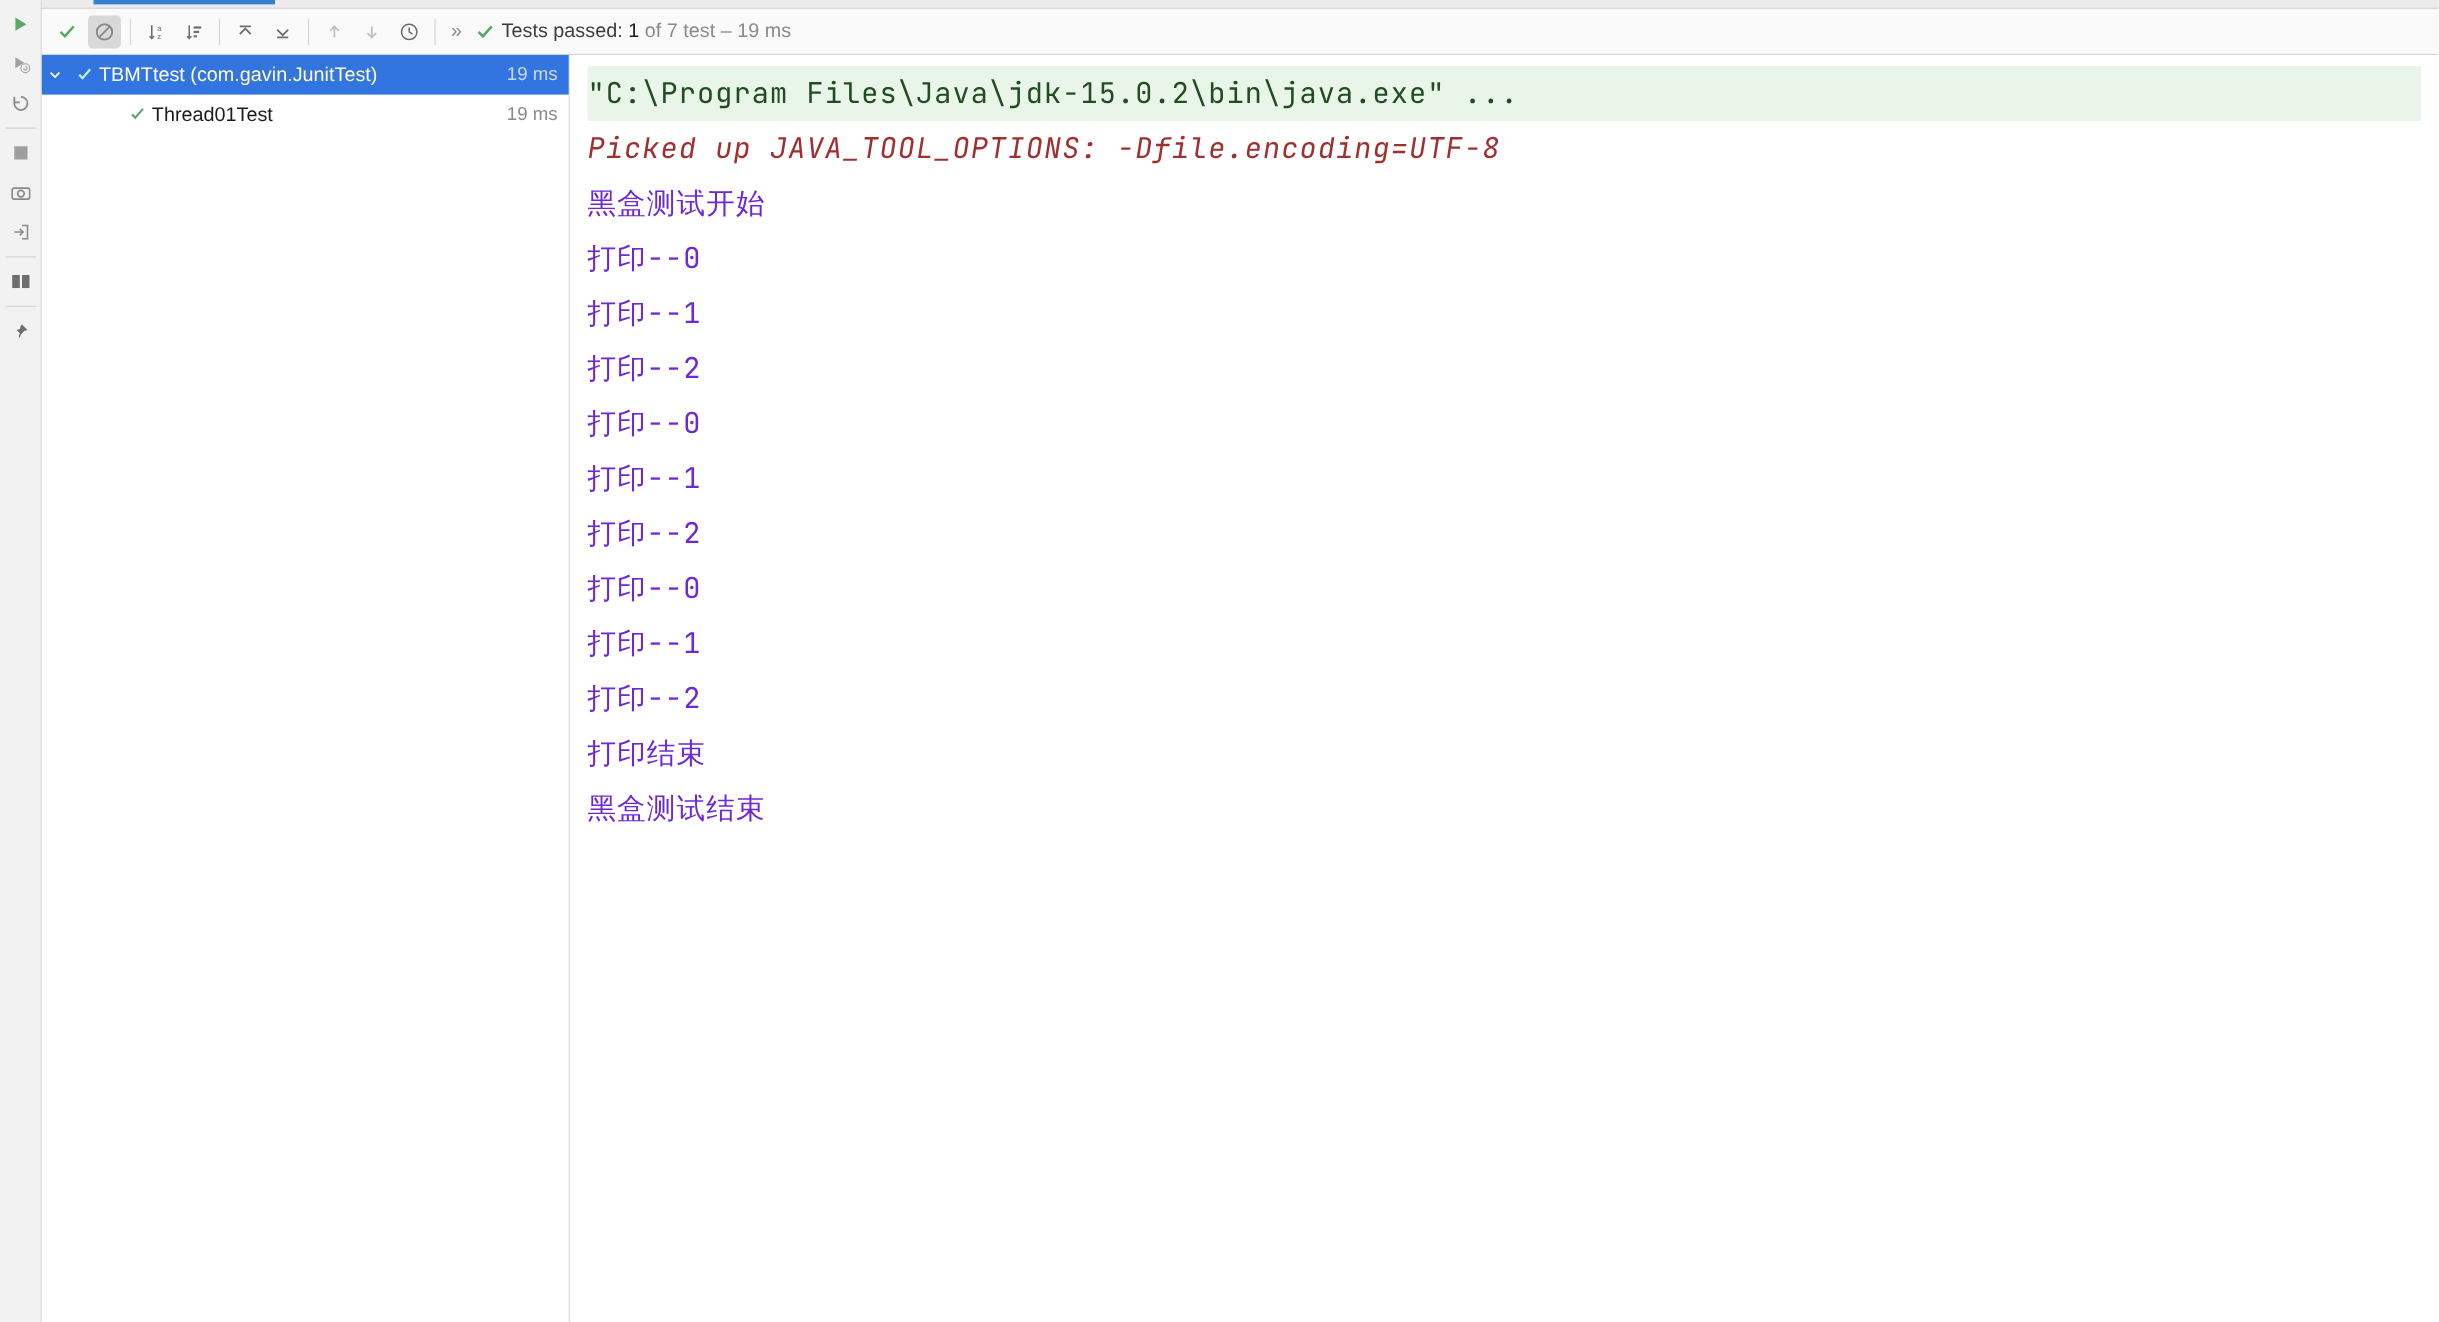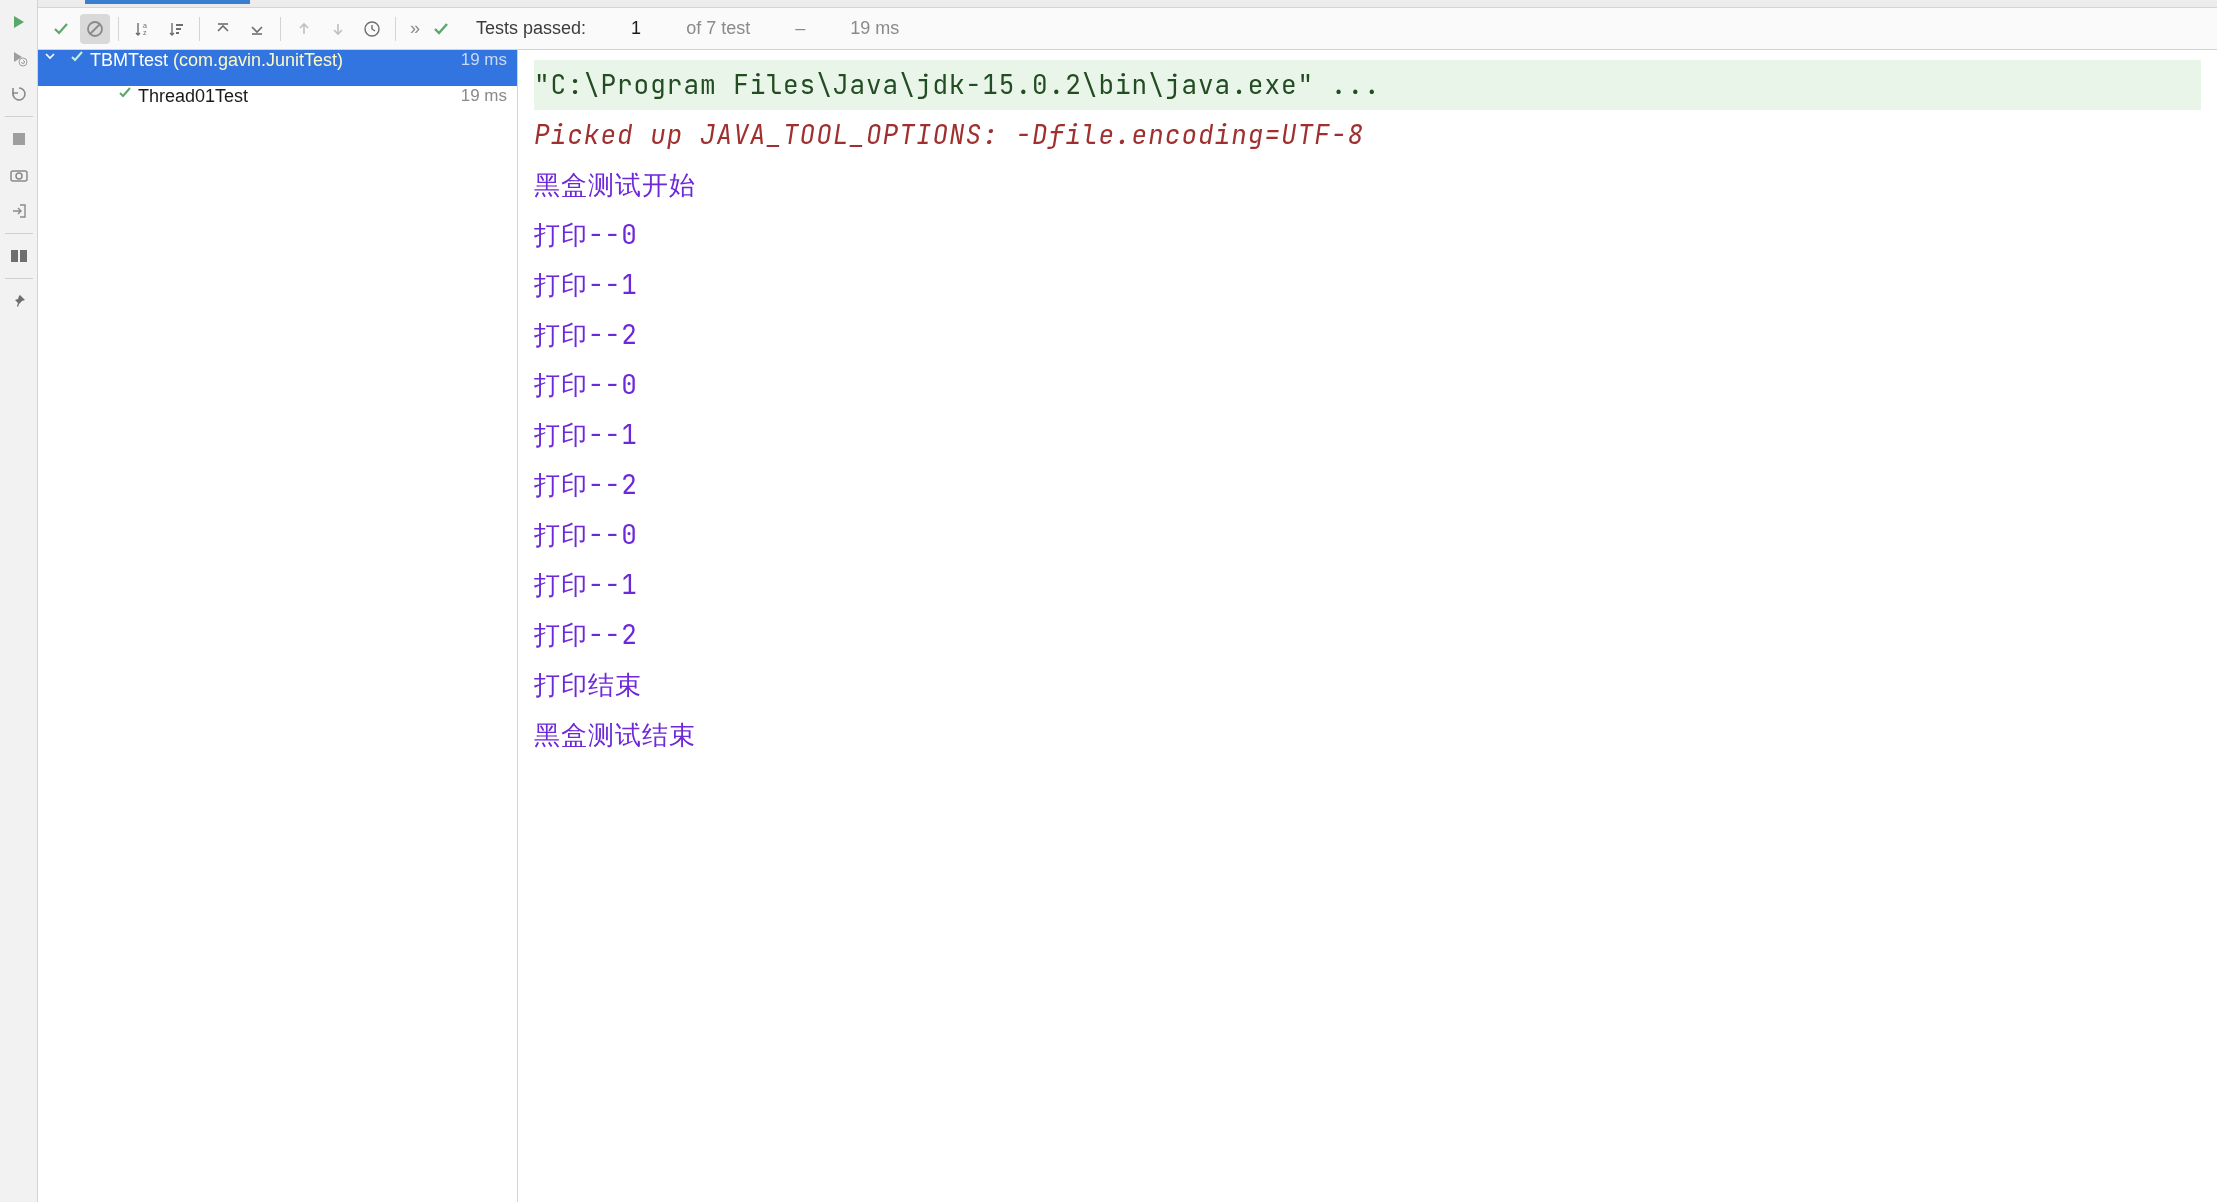--- a/index.html
+++ b/index.html
@@ -19,33 +19,33 @@
 .tabstrip { height:8px; background:#ececec; border-bottom:1px solid #d4d4d4; position:relative; }
 .tabstrip .active { position:absolute; left:47px; top:0; width:165px; height:4px; background:#3a7ecf; }
 
 
 .toolbar { height:42px; border-bottom:1px solid #d4d4d4; display:flex; align-items:center; padding:0 6px; background:#fafafa; }
 .tbtn { width:30px; height:30px; display:flex; align-items:center; justify-content:center; margin:0 2px; color:#6e6e6e; border-radius:4px; }
 .tbtn.disabled { color:#bfbfbf; }
 .tbtn.active { background:#d9d9d9; }
 .tsep { width:1px; height:24px; background:#d4d4d4; margin:0 6px; }
 .chevrons { color:#8a8a8a; margin:0 8px; font-size:18px; }
-.status { display:flex; align-items:center; font-size:18px; margin-left:4px;gap:20px; }
+.status { display:flex; align-items:center; font-size:18px; margin-left:4px; }
 .status .chk { color:#59a869; margin-right:6px; }
 .status .lbl { color:#3c3c3c; }
 .status .cnt { color:#1a1a1a; }
 .status .of  { color:#8a8a8a; }
 .status .dur { color:#8a8a8a; }
 
 
 .content { flex:1; display:flex; min-height:0; }
 
 
 .tree { width:480px; border-right:1px solid #d4d4d4; background:#fff; font-size:18px; }
-.row { display:flex; height:36px; padding-right:10px; }
+.row { display:flex; align-items:center; height:36px; padding-right:10px; }
 .row.sel { background:#3375e0; color:#fff; }
 .row .exp { width:20px; text-align:center; margin-left:6px; font-size:14px; }
 .row .chk { color:#59a869; margin:0 6px; }
 .row.sel .chk { color:#c8f0d2; }
 .row .pkg { color:#fef9c3; }
 .row .dur { margin-left:auto; color:#8a8a8a; font-size:17px; }
 .row.sel .dur { color:#c9d9f2; }
 .row.child { padding-left:74px; }
 .row .nm { white-space:nowrap; }
 

